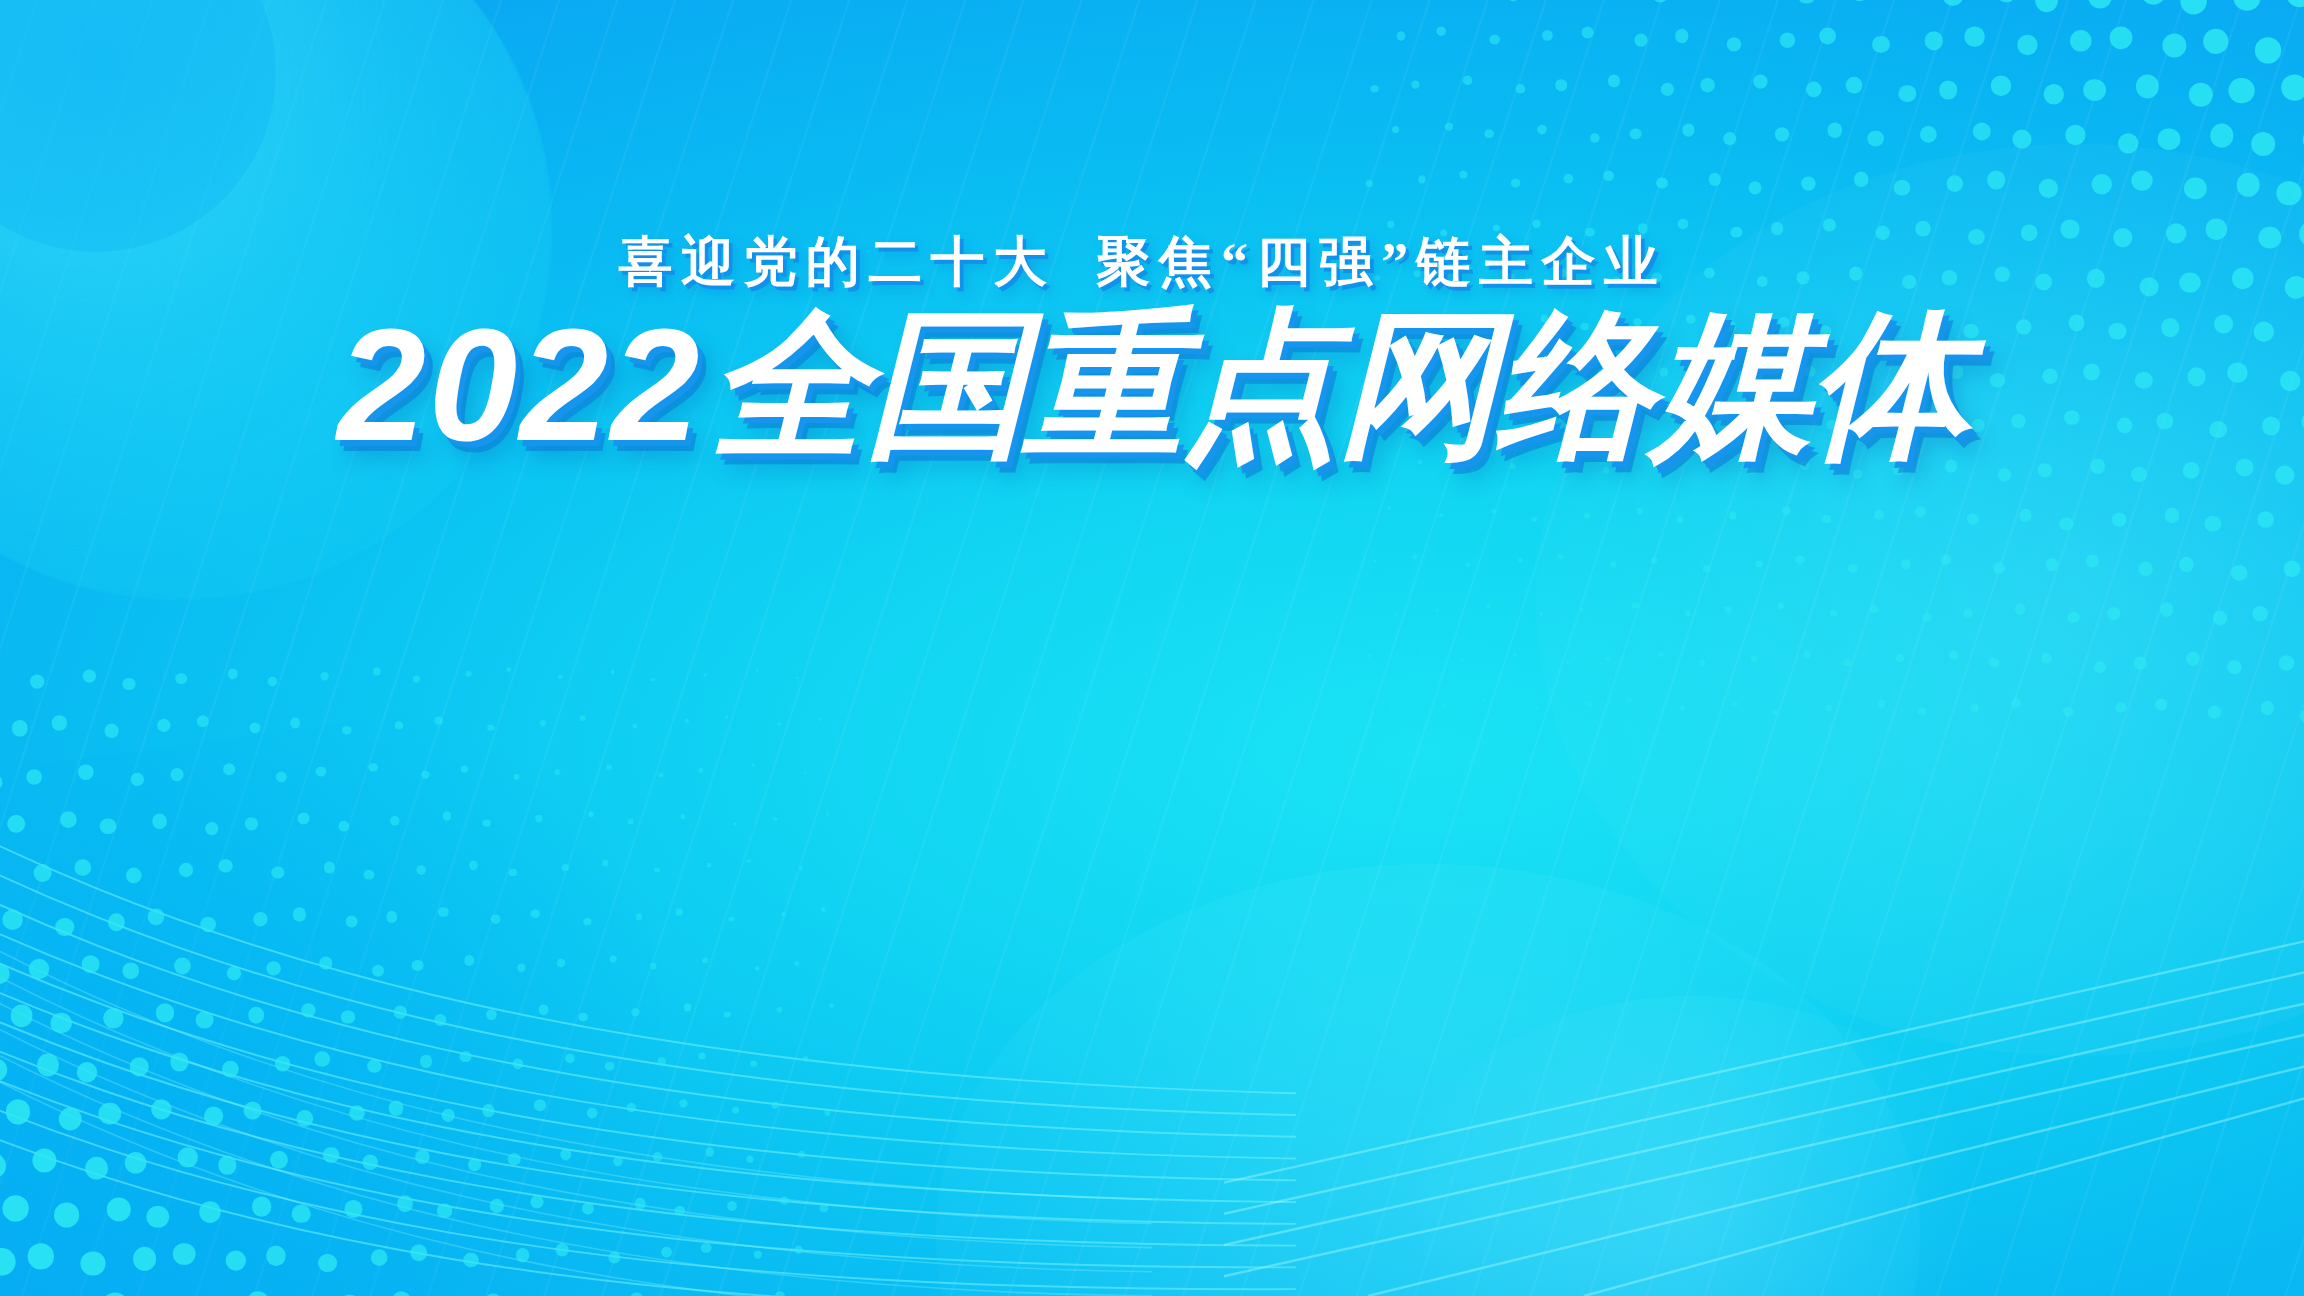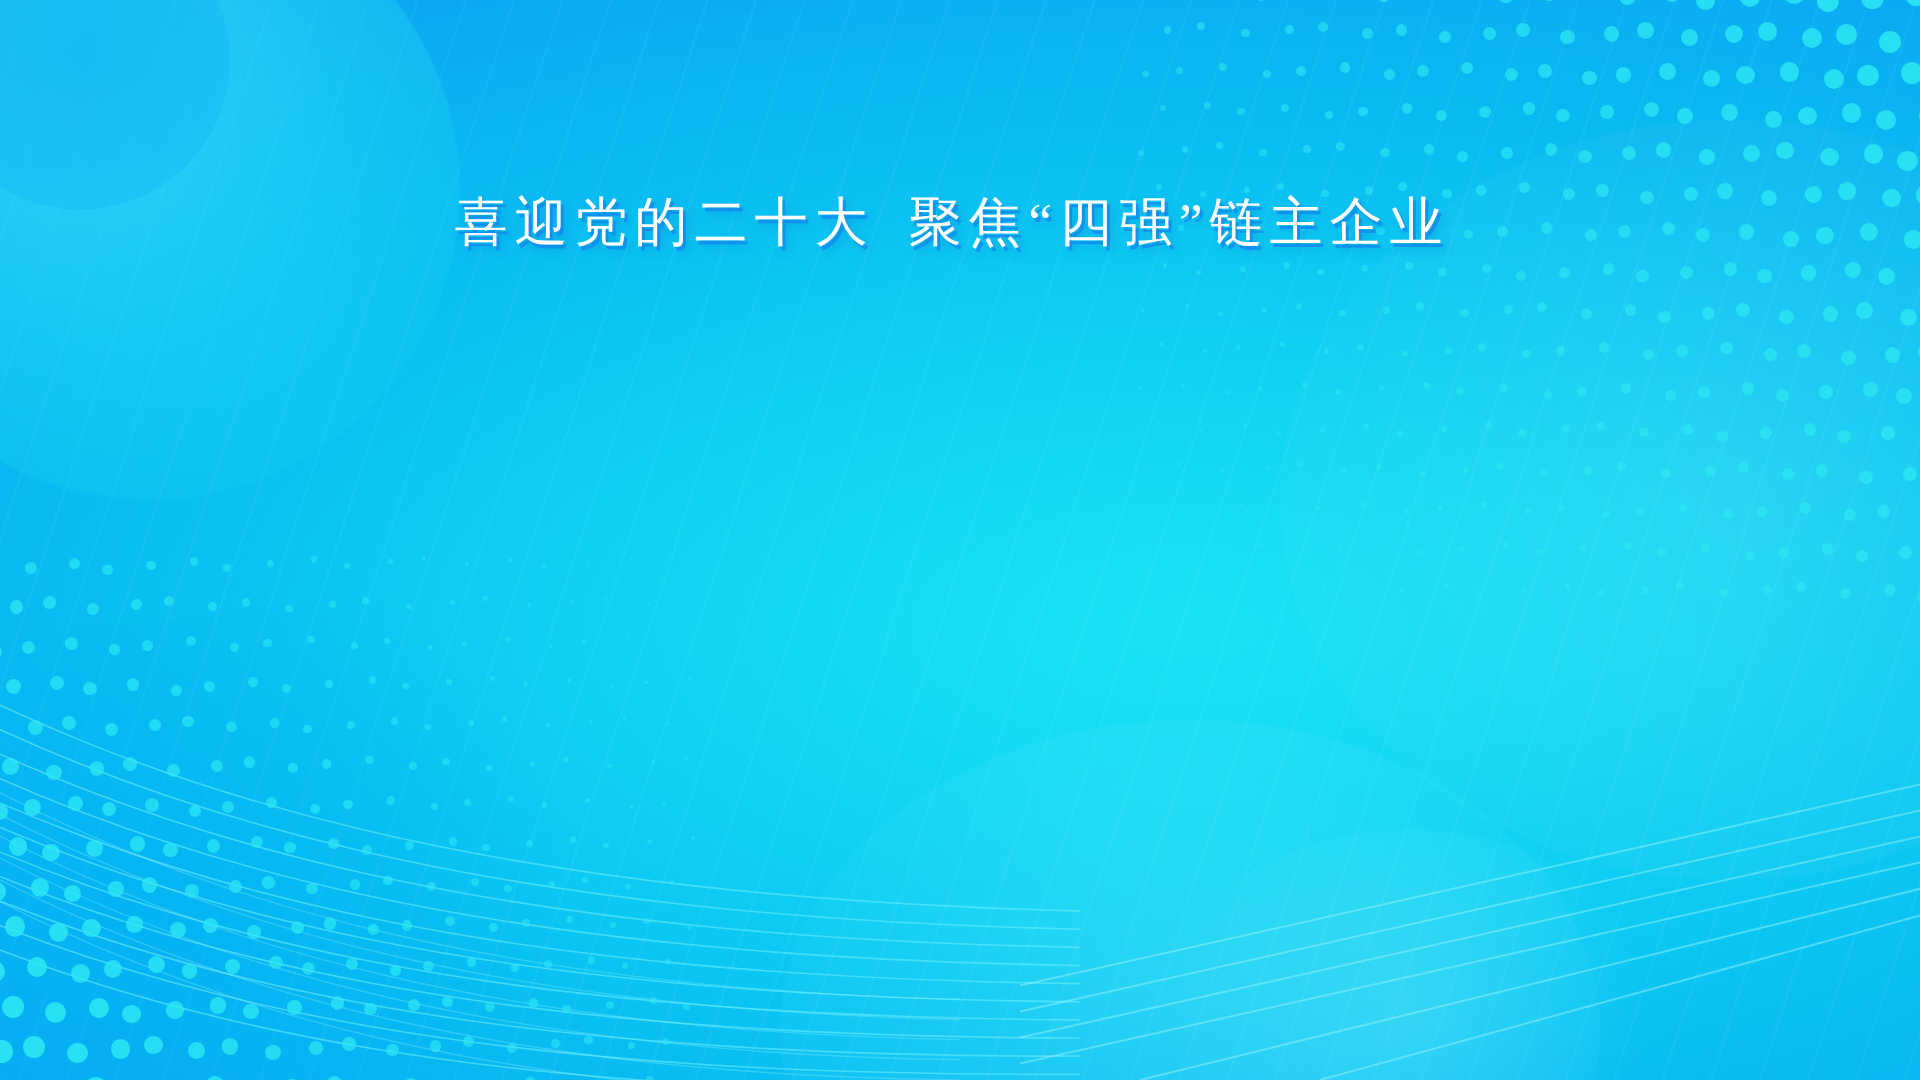--- a/index.html
+++ b/index.html
@@ -57,22 +57,22 @@
     background:radial-gradient(60% 55% at 45% 45%, rgba(0,175,245,.55) 0%, rgba(0,175,245,.28) 55%, rgba(0,175,245,0) 100%);
     transform:rotate(-8deg);
   }
 
   
   .text-block{
     position:absolute;left:0;right:0;top:196px;text-align:center;
   }
   .subtitle{
     font-family:"Liberation Serif", "DejaVu Serif", serif;
-    font-weight:400;
-    font-size:53px;
+    font-weight:700;
+    font-size:45px;
     letter-spacing:7px;
     color:#ffffff;
     line-height:1;
     margin:0 16px 14px 0;
     text-shadow:
        3px 4px 0 rgba(18,140,235,.85),
        5px 6px 10px rgba(10,110,200,.35);
     white-space:nowrap;
   }
   .subtitle .gap{display:inline-block;width:34px;}
@@ -709,15 +709,18 @@
         <i style="left:404.2px;top:1078.2px;width:13.4px;height:13.4px;opacity:0.70;background:#2ee9f3"></i>
         <i style="left:525.1px;top:1077.3px;width:10.7px;height:10.7px;opacity:0.64;background:#2ee9f3"></i>
         <i style="left:646px;top:1076.4px;width:8.3px;height:8.3px;opacity:0.58;background:#2ee9f3"></i>
       </div>
   </div>
 
   <div class="text-block">
     <div class="subtitle">
       <span>喜迎党的二十大</span><span class="gap"></span><span>聚焦“四强”链主企业</span>
     </div>
+    <div class="title-line title-1">
+      <span class="year">2022</span><span>全国重点网络媒体</span>
+    </div>
   </div>
 
 </div>
 
 </body></html>

